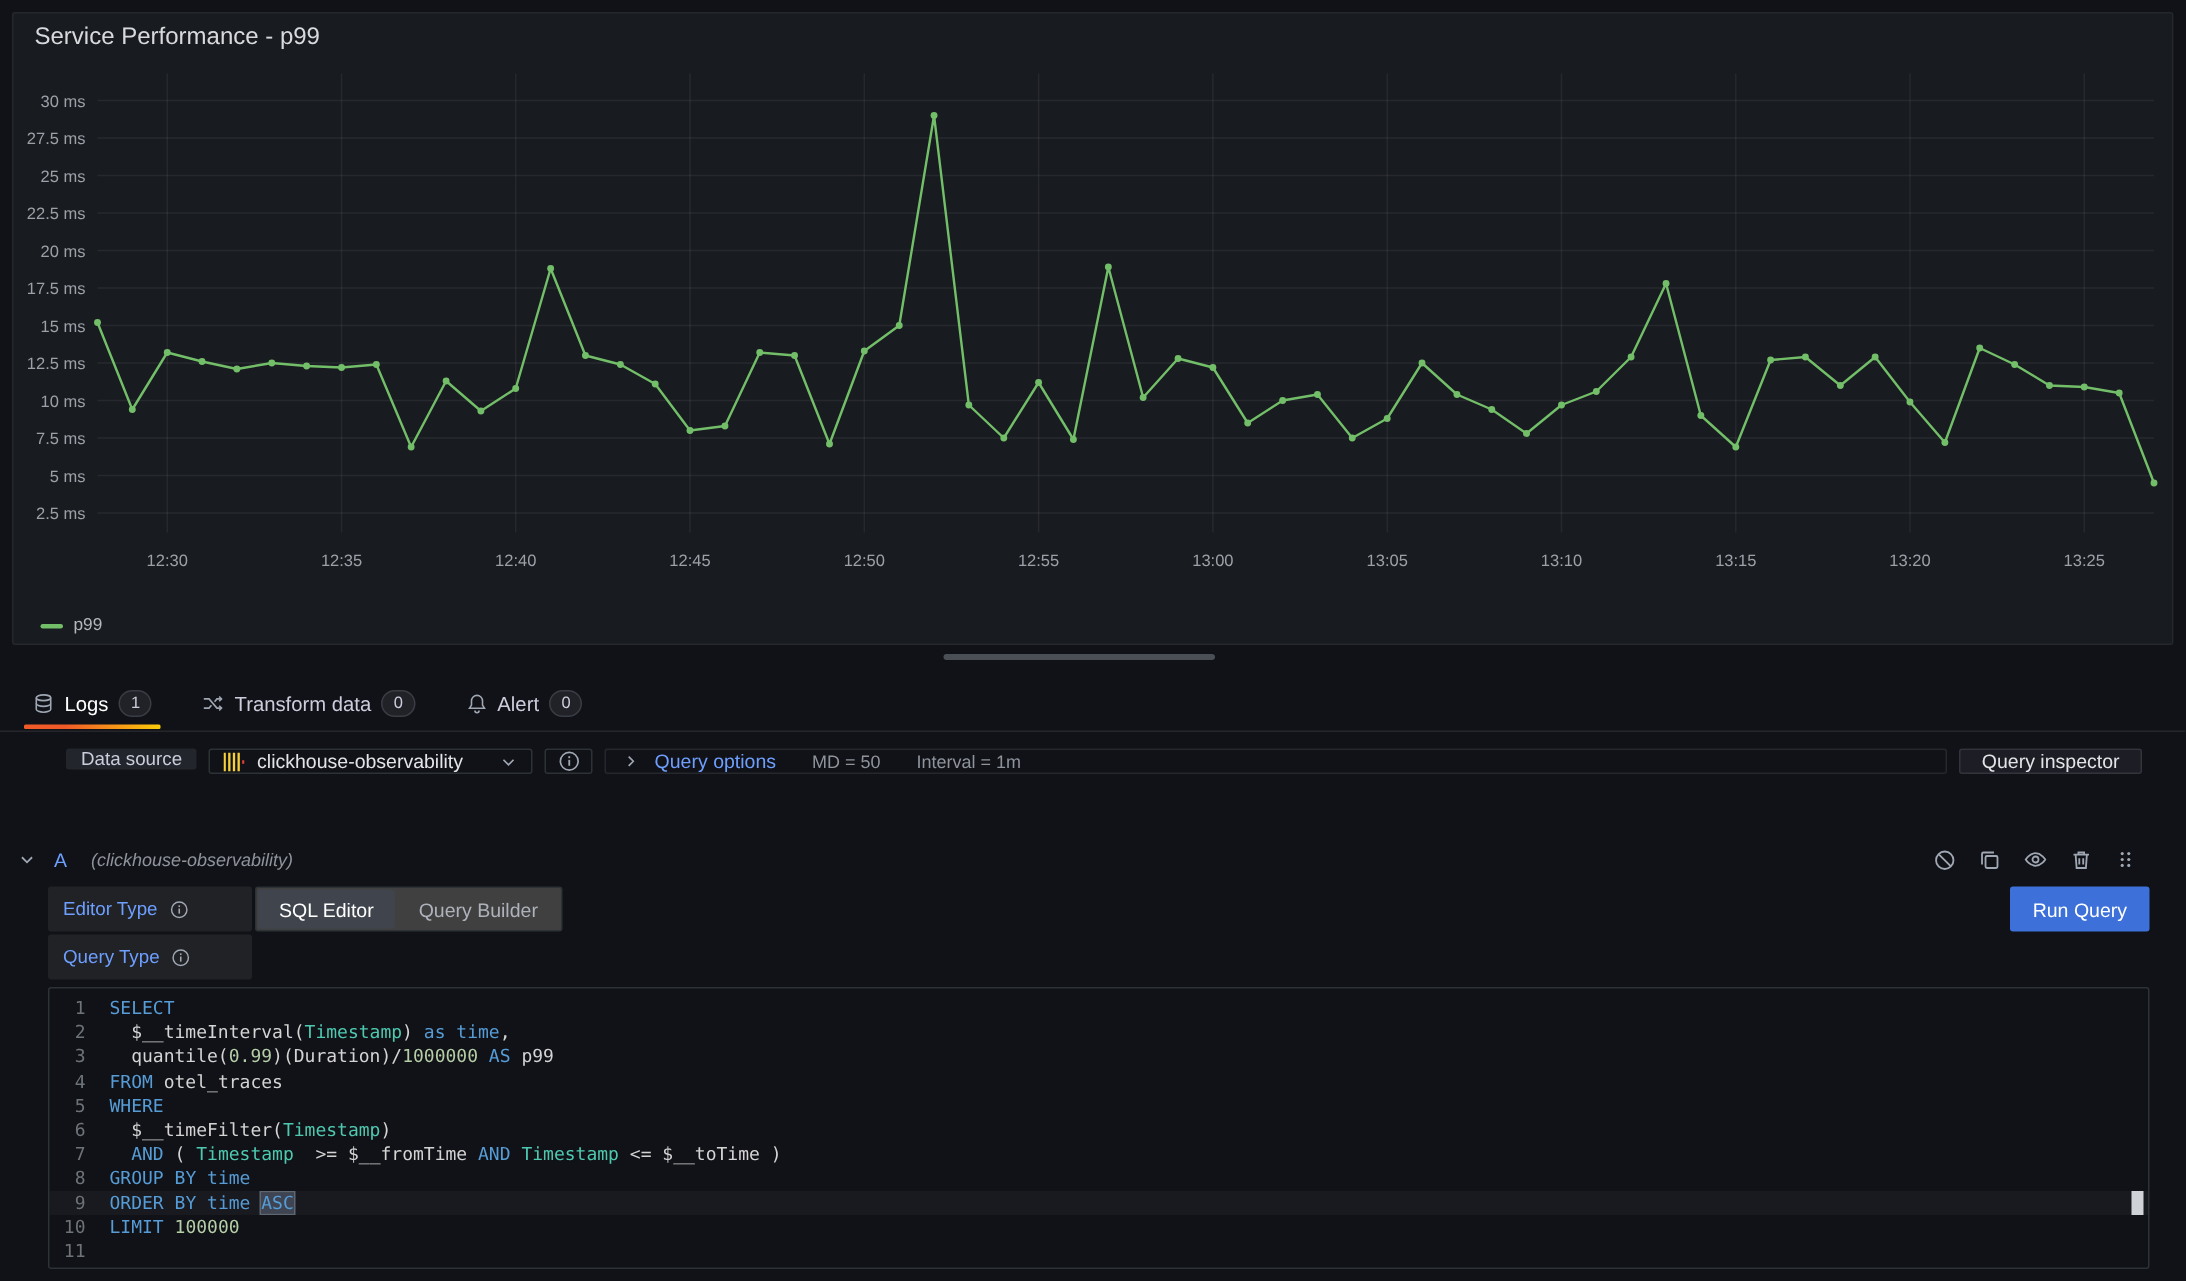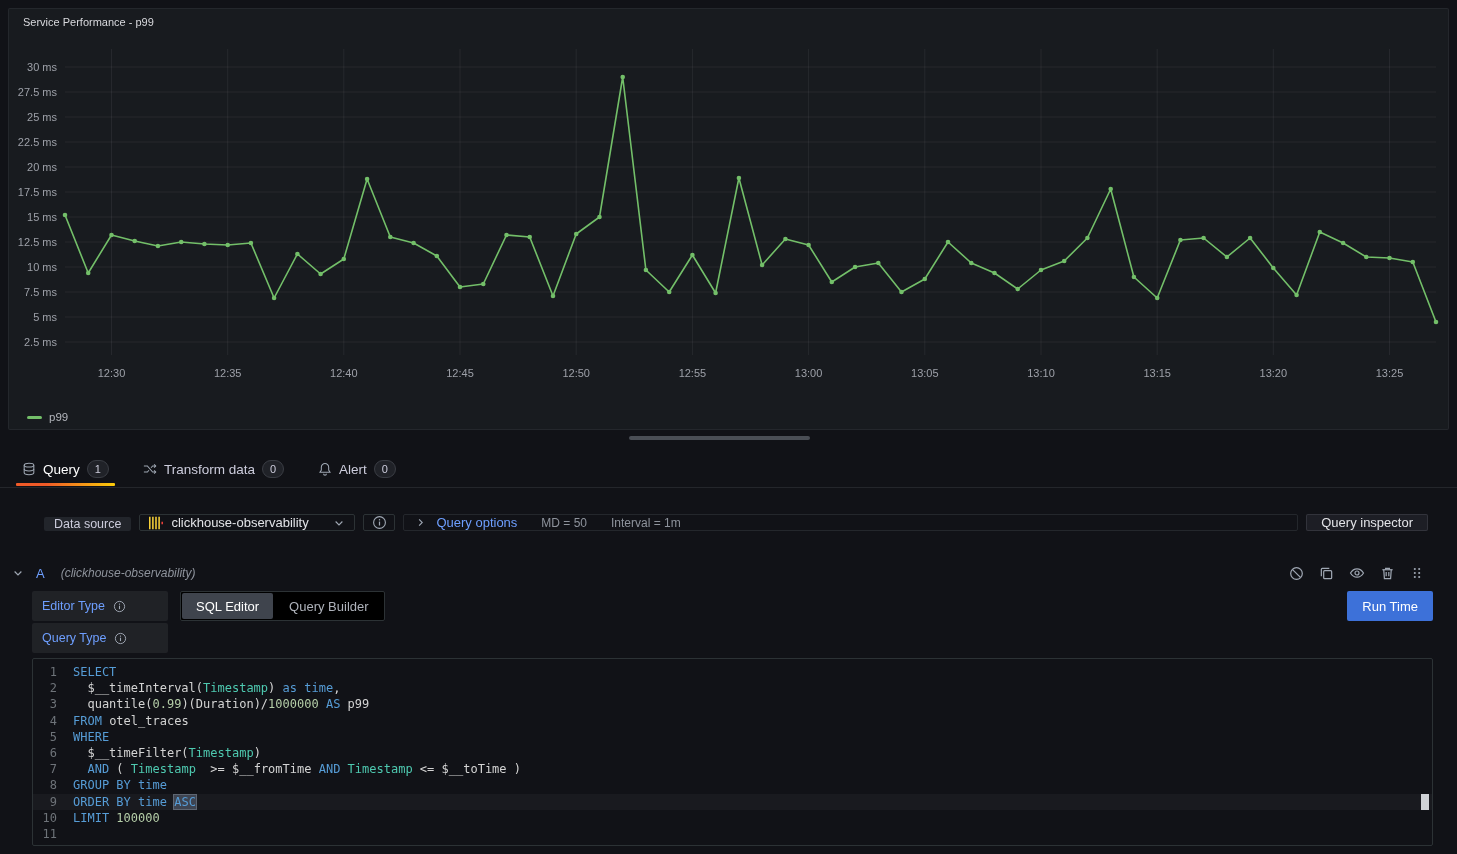--- a/index.html
+++ b/index.html
@@ -3,21 +3,21 @@
 <meta charset="utf-8">
 <style>
   * { margin:0; padding:0; box-sizing:border-box; }
   html,body { width:1457px; height:854px; background:#111217; overflow:hidden;
               font-family:"Liberation Sans", sans-serif; color:#ccccdc; }
   body { position:relative; }
 
   
   .panel { position:absolute; left:8px; top:8px; width:1441px; height:422px;
            background:#181b1f; border:1px solid rgba(204,204,220,0.07); border-radius:2px; }
-  .panel-title { padding:7px 14px 0; font-size:11px; font-weight:500; color:#d8d9dd; }
+  .panel-title { padding:7px 14px 0; font-size:16px; font-weight:500; color:#d8d9dd; }
   #chart-svg { position:absolute; left:2px; top:30px; }
   .legend { position:absolute; left:18px; bottom:6px; display:flex; align-items:center; gap:7px;
             font-size:11.5px; color:#b4b7bd; cursor:pointer; }
   .legend-swatch { display:inline-block; width:15px; height:3px; border-radius:2px; background:#73bf69; }
 
   .hscroll { position:absolute; top:436px; left:629px; width:181px; height:4px;
              background:#4a4e55; border-radius:2px; }
 
   
   .tabs-row { position:absolute; top:452px; left:14px; height:34px; display:flex; align-items:stretch; }
@@ -26,21 +26,21 @@
   .tab .icon { display:flex; align-items:center; color:#9fa7b3; }
   .tab.active { color:#ffffff; }
   .tab-underline { position:absolute; left:2px; right:2px; bottom:0; height:3px; border-radius:1px;
                    background:linear-gradient(90deg,#f05a28 30%, #fbca0a 99%); }
   .badge { background:#202228; border:1px solid #3a3d44; border-radius:999px; padding:0 7px;
            font-size:11px; line-height:16px; color:#ccccdc; }
   .tabs-divider { position:absolute; top:487px; left:0; right:0; height:1px; background:#24262b; }
 
   
   .ds-row { position:absolute; top:499px; left:8px; width:1420px; height:32px;
-            display:flex; align-items:flex-end; gap:8px;padding-left:36px; }
+            display:flex; align-items:flex-start; gap:8px;padding-left:36px; }
   .ds-label { background:#22252b; border-radius:2px; padding:0 10px; display:flex; align-items:center;
               font-size:12.5px; font-weight:500; color:#ccccdc; }
   .ds-select { width:216px; background:#111217; border:1px solid #2c3235; border-radius:2px;
                display:flex; align-items:center; gap:8px; padding:0 9px; cursor:pointer; }
   .ds-select .val { flex:1; font-size:13px; color:#e3e4e8; white-space:nowrap; overflow:hidden; }
   .sq-btn { width:32px; background:transparent; border:1px solid #2c3235; border-radius:2px;
             display:flex; align-items:center; justify-content:center; color:#9fa7b3; cursor:pointer; }
   .ds-options { flex:1; border:1px solid #24272c; border-radius:2px; display:flex; align-items:center;
                 gap:10px; padding:0 11px; cursor:pointer; }
   .q-options-label { color:#6e9fff; font-size:13px; font-weight:500; }
@@ -56,21 +56,21 @@
   .ds-hint { color:#8e939c; font-size:12px; font-style:italic; margin-left:16px; }
   .qh-icons { margin-left:auto; display:flex; align-items:center; gap:15px; color:#9fa7b3; }
   .qh-icons .icon { display:flex; cursor:pointer; }
 
   
   .editor-row { position:absolute; left:32px; width:1401px; height:30px; display:flex; align-items:stretch; }
   .row-editor-type { top:591px; } .row-query-type { top:623px; }
   .fld-label { background:#202226; border-radius:2px; width:136px; padding:0 10px;
                display:flex; align-items:center; gap:8px; color:#6e9fff; font-size:12.5px; }
   .fld-label .icon { color:#9fa7b3; display:flex; }
-  .radio-group { margin-left:12px; display:flex; background:#000000; border:1px solid #2c3235;
+  .radio-group { margin-left:2px; display:flex; background:#404040; border:1px solid #2c3235;
                  border-radius:2px; overflow:hidden; }
   .radio-opt { padding:0 14px; display:flex; align-items:center; font-size:13px; color:#aeb2ba;
                cursor:pointer; margin:1px; border-radius:2px; }
   .radio-opt.active { background:#3f444d; color:#ffffff; font-weight:500; }
   .btn-primary { position:absolute; right:0; top:0; height:30px; background:#3d71d9; border:none;
                  border-radius:2px; color:#ffffff; font-size:13px; font-weight:500; padding:0 15px;
                  cursor:pointer; font-family:"Liberation Sans", sans-serif; }
 
   
   .sql-editor { position:absolute; top:658px; left:32px; width:1401px; height:188px;
@@ -210,21 +210,21 @@
 
 <div class="tabs-row">
   <div class="tab active">
     <span class="icon">
       <svg width="14" height="14" viewBox="0 0 16 16">
           <ellipse cx="8" cy="3.6" rx="5.5" ry="2.2" fill="none" stroke="currentColor" stroke-width="1.2"></ellipse>
           <path d="M2.5 3.6v8.8c0 1.2 2.5 2.2 5.5 2.2s5.5-1 5.5-2.2V3.6" fill="none" stroke="currentColor" stroke-width="1.2"></path>
           <path d="M2.5 8c0 1.2 2.5 2.2 5.5 2.2S13.5 9.2 13.5 8" fill="none" stroke="currentColor" stroke-width="1.2"></path>
         </svg>
     </span>
-    <span class="tab-label">Query</span>
+    <span class="tab-label">Logs</span>
     <span class="badge">1</span>
     <span class="tab-underline"></span>
   </div>
   <div class="tab">
     <span class="icon">
       <svg width="14" height="14" viewBox="0 0 16 16" fill="none" stroke="currentColor" stroke-width="1.2">
           <path d="M1 4.5h4l6 7h3.5"></path>
           <path d="M1 11.5h4l1.8-2.1"></path>
           <path d="M9.2 6.6L11 4.5h3.5"></path>
           <path d="M12.7 2.7l1.8 1.8-1.8 1.8"></path>
@@ -341,21 +341,21 @@
           <circle cx="8" cy="8" r="6.3" fill="none" stroke="currentColor" stroke-width="1.2"></circle>
           <rect x="7.35" y="7" width="1.3" height="4.2" fill="currentColor"></rect>
           <rect x="7.35" y="4.4" width="1.3" height="1.4" fill="currentColor"></rect>
         </svg>
     </span>
   </div>
   <div class="radio-group">
     <div class="radio-opt active">SQL Editor</div>
     <div class="radio-opt">Query Builder</div>
   </div>
-  <button class="btn-primary">Run Time</button>
+  <button class="btn-primary">Run Query</button>
 </div>
 
 <div class="editor-row row-query-type">
   <div class="fld-label">
     <span>Query Type</span>
     <span class="icon">
       <svg width="13" height="13" viewBox="0 0 16 16">
           <circle cx="8" cy="8" r="6.3" fill="none" stroke="currentColor" stroke-width="1.2"></circle>
           <rect x="7.35" y="7" width="1.3" height="4.2" fill="currentColor"></rect>
           <rect x="7.35" y="4.4" width="1.3" height="1.4" fill="currentColor"></rect>

